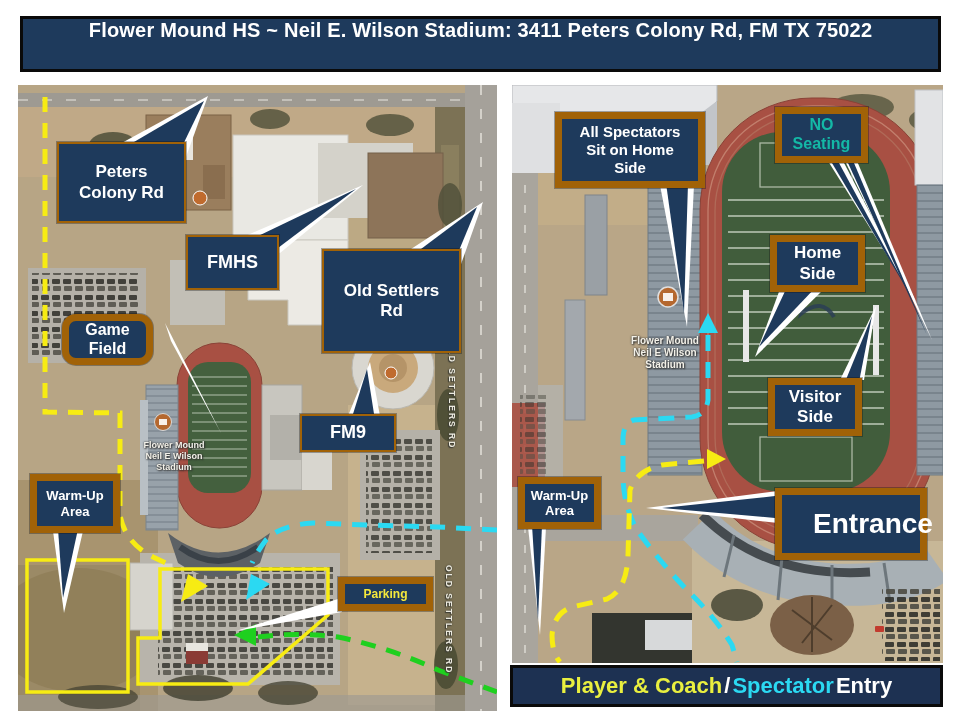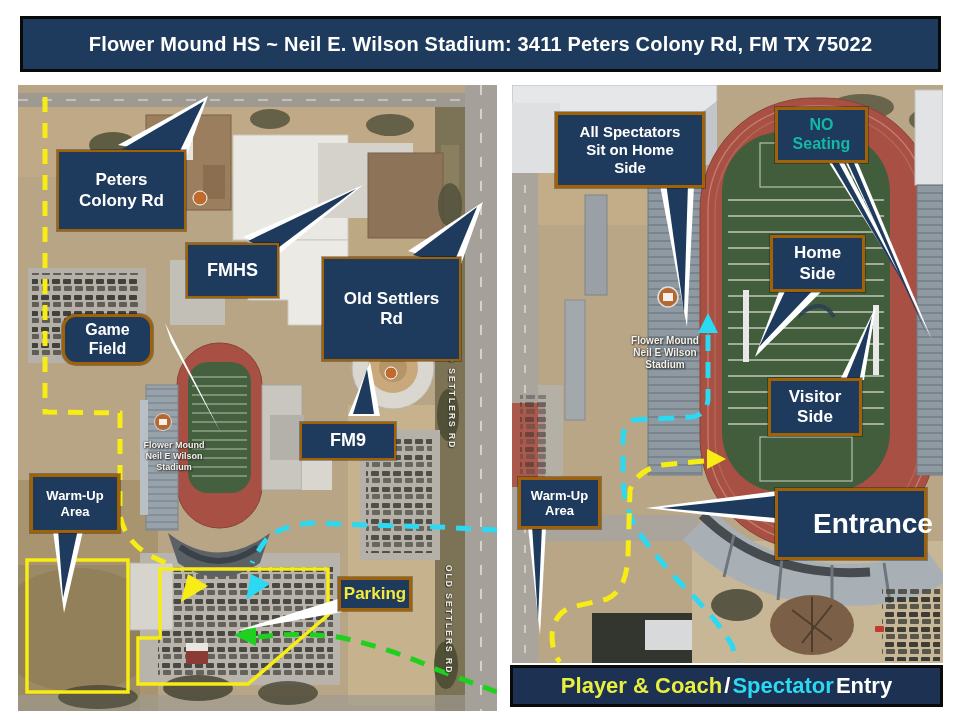--- a/index.html
+++ b/index.html
@@ -1,29 +1,29 @@
 <!DOCTYPE html>
 <html><head>
 <meta charset="utf-8">
 <style>
   html,body{margin:0;padding:0;background:#ffffff;}
   .page{position:relative;width:960px;height:720px;background:#ffffff;overflow:hidden;
         font-family:"Liberation Sans","DejaVu Sans",sans-serif;}
   .title-banner{position:absolute;left:20px;top:16px;width:921px;height:56px;box-sizing:border-box;
-        background:#1e3a5c;border:3px solid #0a0a0a;display:flex;align-items:center;justify-content:center;
+        background:#1e3a5c;border:3px solid #0a0a0a;display:flex;align-items:flex-start;justify-content:center;
         color:#ffffff;font-size:20px;font-weight:bold;letter-spacing:.2px;}
   .map{position:absolute;overflow:hidden;}
   .map-left{left:18px;top:85px;width:479px;height:626px;}
   .map-right{left:512px;top:85px;width:431px;height:578px;}
   .map svg{position:absolute;left:0;top:0;}
-  .callout{position:absolute;box-sizing:border-box;background:#1e3a5c;border:3px solid #a16207;
+  .callout{position:absolute;box-sizing:border-box;background:#1e3a5c;border:7px solid #a16207;
         color:#ffffff;font-weight:bold;text-align:center;white-space:pre-line;
         display:flex;align-items:center;justify-content:center;line-height:1.18;
         box-shadow:0 0 0 1px rgba(20,20,20,.35);}
-  .thin-border{border-width:2px;margin-top:8px;}
+  .thin-border{border-width:2px;}
   .maplabel{position:absolute;color:#f3f1e9;font-weight:bold;text-align:center;white-space:pre-line;
         text-shadow:0 0 2px #2d2d2d,1px 1px 2px #2d2d2d;line-height:1.2;}
   .roadlabel{position:absolute;color:#eceadf;font-weight:bold;letter-spacing:2px;font-size:8.5px;
         writing-mode:vertical-rl;text-shadow:0 0 2px #3c3c34,1px 1px 1px #3c3c34;}
   .entry-banner{position:absolute;left:510px;top:665px;width:433px;height:42px;box-sizing:border-box;
         background:#1d3152;border:3px solid #0a0a0a;display:flex;align-items:center;justify-content:center;
         font-size:22px;font-weight:bold;}
   .entry-banner span{margin:0 1px;}
   .c-yellow{color:#e9ef3f;} .c-cyan{color:#2bd9f2;} .c-white{color:#ffffff;}
   .green-text{color:#14b8a6;} .yellow-text{color:#f5e93c;}
@@ -181,21 +181,21 @@
     <div class="callout thin-border" style="left:39px;top:57px;width:129px;height:81px;font-size:17px;">Peters
 Colony Rd</div>
     <div class="callout thin-border" style="left:168px;top:150px;width:93px;height:55px;font-size:18px;">FMHS</div>
     <div class="callout thin-border" style="left:304px;top:164px;width:139px;height:104px;font-size:17px;">Old Settlers
 Rd</div>
     <div class="callout" style="left:44px;top:229px;width:91px;height:51px;font-size:16px;border-radius:14px;">Game
 Field</div>
     <div class="callout thin-border" style="left:282px;top:329px;width:96px;height:38px;font-size:18px;">FM9</div>
     <div class="callout" style="left:12px;top:389px;width:90px;height:59px;font-size:13px;">Warm-Up
 Area</div>
-    <div class="callout yellow-text" style="left:320px;top:492px;width:74px;height:34px;font-size:17px;">Parking</div>
+    <div class="callout yellow-text" style="left:320px;top:492px;width:95px;height:34px;font-size:12px;">Parking</div>
   </div>
 
   <div class="map map-right">
     <svg viewBox="0 0 431 578" width="431" height="578">
       <defs>
         <pattern id="carsR" width="12" height="15" patternUnits="userSpaceOnUse">
           <rect x="1" y="2" width="9" height="5" rx="1" fill="#2f2f2a"></rect>
           <rect x="2" y="9" width="9" height="5" rx="1" fill="#4c4b43"></rect>
         </pattern>
         <pattern id="bleachR" width="8" height="8" patternUnits="userSpaceOnUse">

